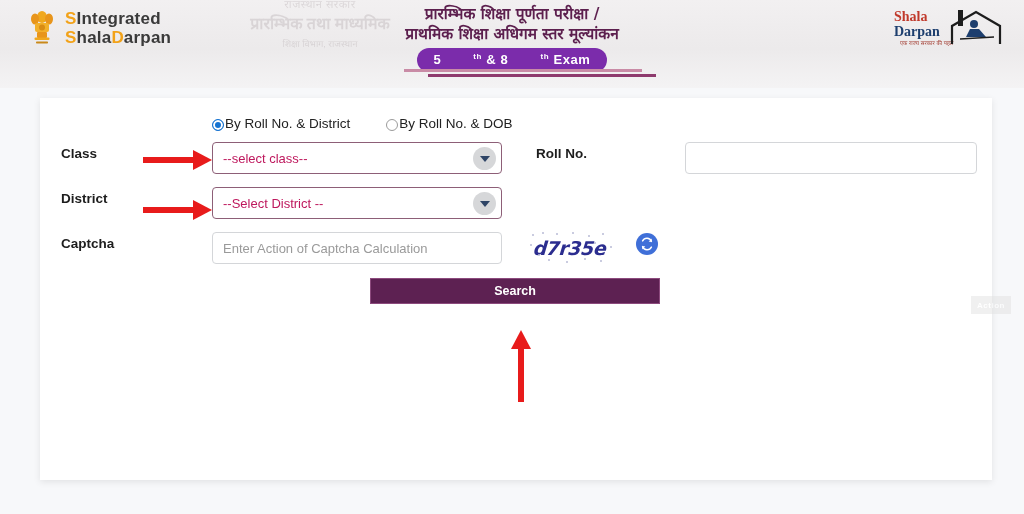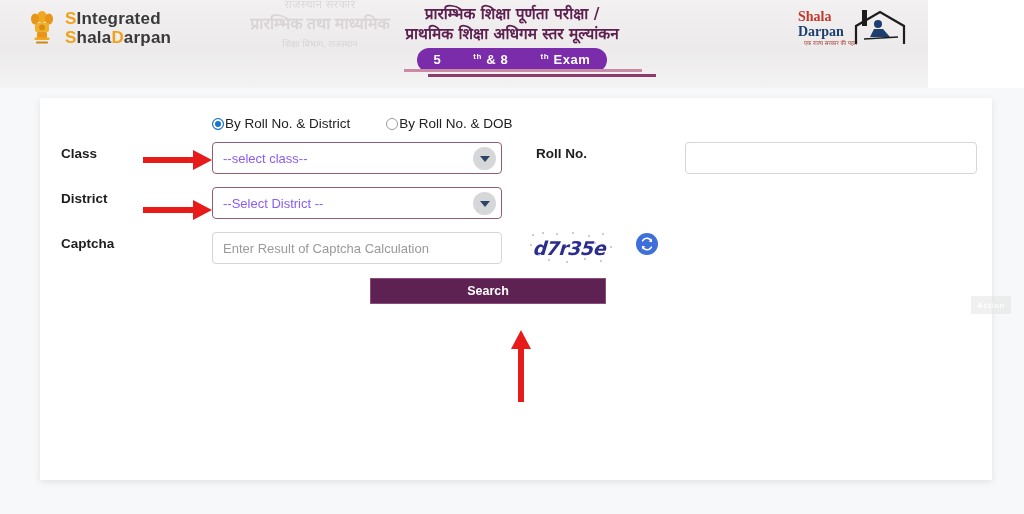--- a/index.html
+++ b/index.html
@@ -15,21 +15,21 @@
   .page {
     position: relative;
     width: 1024px;
     height: 514px;
     background: #ffffff;
   }
 
   
   .header {
     position: relative;
-    width: 928px;
+    width: 1024px;
     height: 88px;
     background: linear-gradient(180deg, #f2f0f1 0%, #eceaeb 55%, #f4f3f4 100%);
     overflow: hidden;
   }
   .header-watermark {
     position: absolute;
     left: 195px;
     top: -6px;
     width: 250px;
     height: 92px;
@@ -174,21 +174,21 @@
   .radio-row {
     position: absolute;
     left: 172px;
     top: 18px;
     display: flex;
     align-items: center;
     gap: 36px;
   }
   .radio-item {
     display: flex;
-    align-items: center;
+    align-items: flex-end;
     gap: 1px;
     font-size: 13.5px;
     color: #222;
     cursor: pointer;
   }
   .radio-dot {
     width: 12px;
     height: 12px;
     border-radius: 50%;
     border: 1px solid #9b9b9b;
@@ -217,21 +217,21 @@
 
   .select-box {
     position: absolute;
     left: 172px;
     width: 290px;
     height: 32px;
     border: 1px solid #8d5f77;
     border-radius: 4px;
     background: #ffffff;
     font-size: 13px;
-    color: #8b5cf6;
+    color: #be185d;
     padding: 0 34px 0 10px;
     display: flex;
     align-items: center;
     cursor: pointer;
   }
   .sel-class    { top: 44px; }
   .sel-district { top: 89px; }
 
   .select-arrow {
     position: absolute;
@@ -304,21 +304,21 @@
     align-items: center;
     justify-content: center;
     cursor: pointer;
   }
 
   
   .search-btn {
     position: absolute;
     left: 330px;
     top: 180px;
-    width: 236px;
+    width: 290px;
     height: 26px;
     background: #5d2152;
     border: 1px solid #8c4a7d;
     color: #ffffff;
     font-size: 12.5px;
     font-weight: bold;
     display: flex;
     align-items: center;
     justify-content: center;
     cursor: pointer;
@@ -480,21 +480,21 @@
     <div class="label lbl-district">District</div>
     <div class="select-box sel-district">
       <span>--Select District --</span>
       <span class="select-arrow">
           <i></i>
         </span>
     </div>
 
     <div class="label lbl-captcha">Captcha</div>
     <div class="text-input inp-captcha">
-      <span>Enter Result of Captcha Calculation</span>
+      <span>Enter Action of Captcha Calculation</span>
     </div>
 
     <div class="captcha-img">
       <span class="captcha-text">d7r35e</span>
       <span class="noise" style="left:4px;  top:4px;  width:2px;height:2px;"></span>
       <span class="noise" style="left:14px; top:2px;  width:2px;height:2px;"></span>
       <span class="noise" style="left:28px; top:3px;  width:2px;height:2px;"></span>
       <span class="noise" style="left:44px; top:2px;  width:2px;height:2px;"></span>
       <span class="noise" style="left:60px; top:5px;  width:2px;height:2px;"></span>
       <span class="noise" style="left:74px; top:3px;  width:2px;height:2px;"></span>

